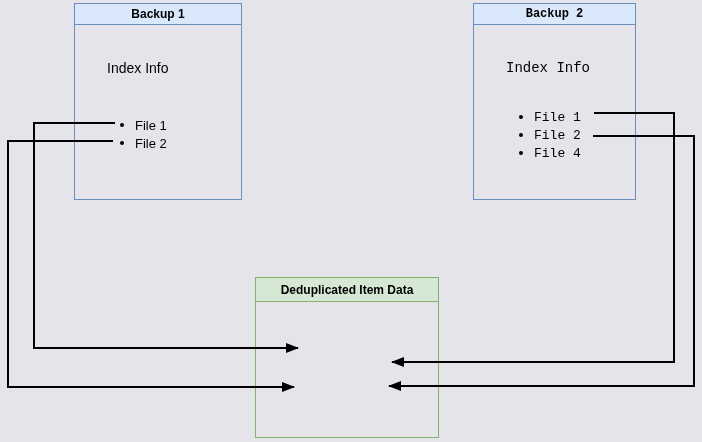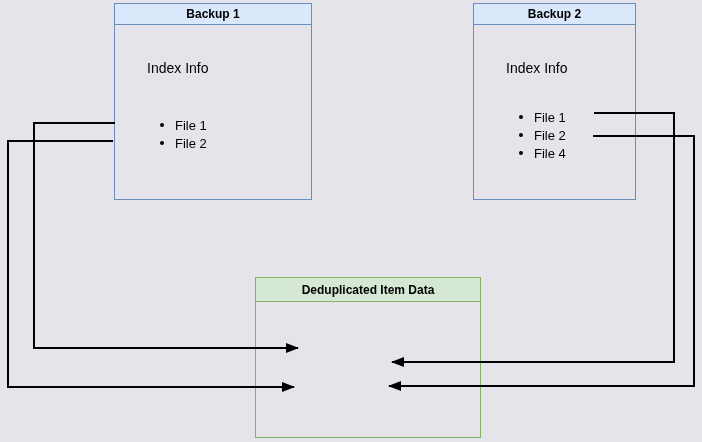--- a/index.html
+++ b/index.html
@@ -56,23 +56,23 @@
   .bullet-dot {
     width: 4px;
     height: 4px;
     border-radius: 50%;
     background: #000;
     flex-shrink: 0;
   }
   .file-label {
     font-size: 13px;
   }
-  #backup1 { left: 74px;  top: 3px;   width: 198px; height: 197px; margin-left: 40px; }
-  #backup2 { left: 473px; top: 3px;   width: 163px; height: 197px; }
-  #dedup   { left: 255px; top: 277px; width: 226px; height: 161px; }
+  #backup1 { left: 74px;  top: 3px;   width: 168px; height: 197px; }
+  #backup2 { left: 473px; top: 3px;   width: 163px; height: 197px; font-family: Liberation Mono, monospace; }
+  #dedup   { left: 255px; top: 277px; width: 184px; height: 161px; }
   #backup1 .file-list { left: 45px; top: 112px; }
   #backup2 .file-list { left: 45px; top: 104px; }
   #dedup   .file-list { left: 49px; top: 60px;  }
   #connector-layer {
     position: absolute;
     left: 0; top: 0;
     width: 702px;
     height: 442px;
     pointer-events: none;
     z-index: 10;

